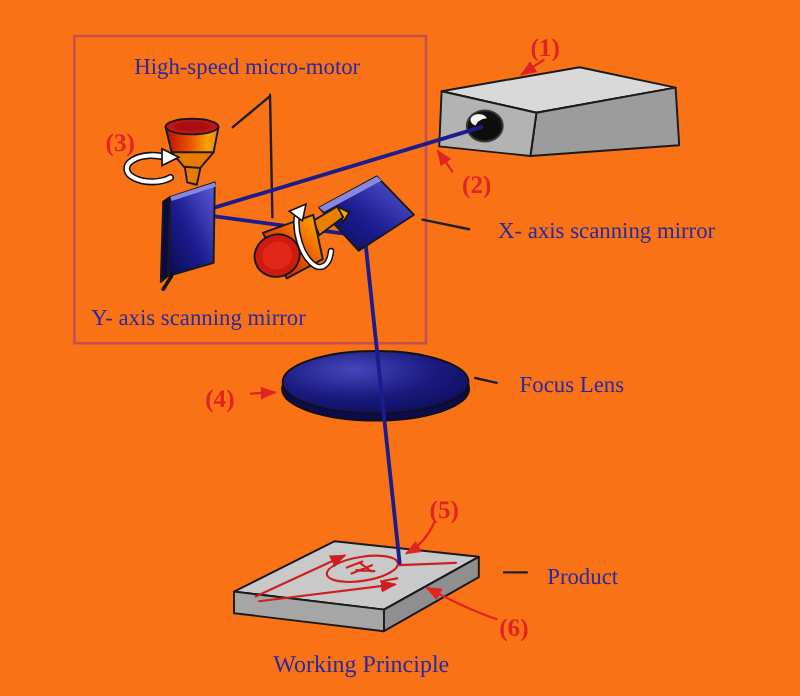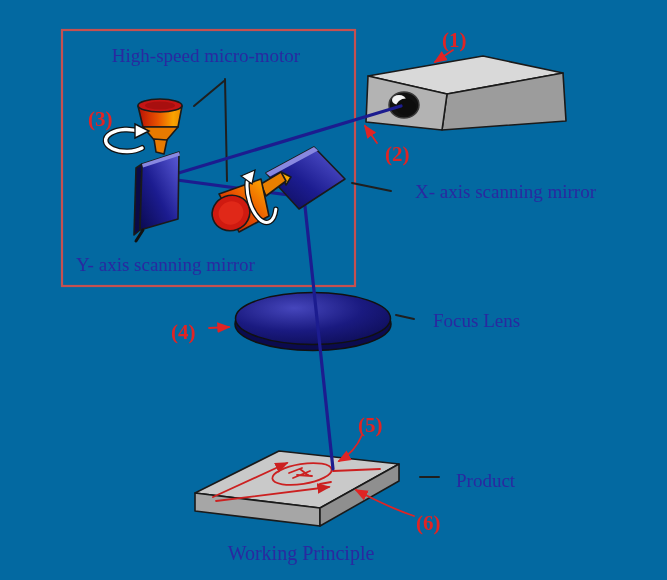--- a/index.html
+++ b/index.html
@@ -1,16 +1,16 @@
 <!DOCTYPE html>
 <html><head>
 <meta charset="utf-8">
 <style>
   html,body{margin:0;padding:0;background:#ffffff;}
-  .stage{position:relative;width:667px;height:580px;background:#0369a1;overflow:hidden;
+  .stage{position:relative;width:667px;height:580px;background:#f97316;overflow:hidden;
          font-family:"Liberation Serif","DejaVu Serif",serif;}
   svg{display:block}
   text{user-select:none}
   .blue-label{fill:#2929a0;font-size:19px;font-family:"Liberation Serif","DejaVu Serif",serif;}
   .caption{fill:#2929a0;font-size:20px;font-family:"Liberation Serif","DejaVu Serif",serif;}
   .callout{fill:#e02424;font-size:21px;font-weight:bold;font-family:"Liberation Serif","DejaVu Serif",serif;}
   .ptr{stroke:#1f1f1f;stroke-width:2;stroke-linecap:round;}
   .redline{stroke:#e02424;stroke-width:1.8;fill:none;stroke-linecap:round;}
   .scan{stroke:#cc2020;stroke-width:1.8;fill:none;stroke-linecap:round;}
   .outl{stroke:#1a1a1a;stroke-width:1.6;stroke-linejoin:round;}

